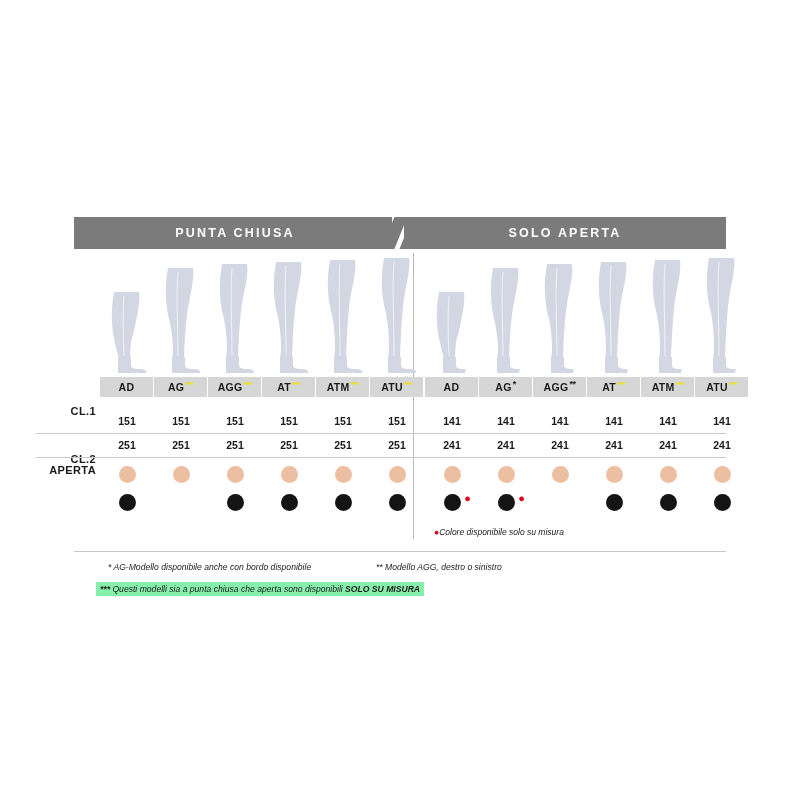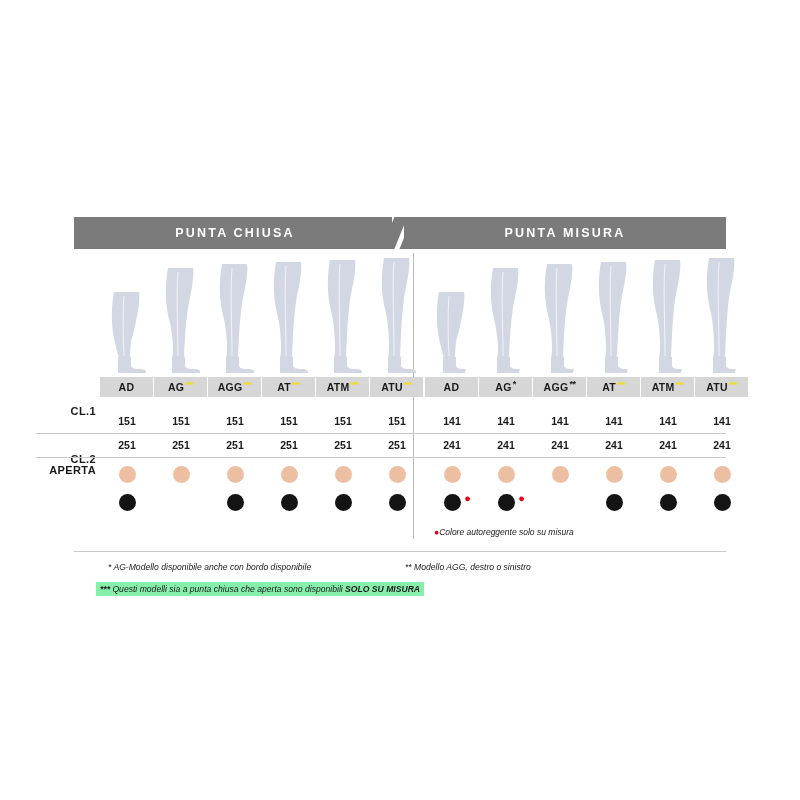--- a/index.html
+++ b/index.html
@@ -245,21 +245,21 @@
 
 <div id="sheet">
 
   <div class="header-row">
     <div class="hdr-bar hdr-left">
       <span>PUNTA CHIUSA</span>
     </div>
     <div class="hdr-gap"></div>
     <div class="hdr-slash"></div>
     <div class="hdr-bar hdr-right">
-      <span>PUNTA MISURA</span>
+      <span>SOLO APERTA</span>
     </div>
   </div>
 
   <div class="mid-divider"></div>
 
   <div class="legs left" id="legs-left">
       <div class="leg-cell" style="left: 0px;">
   <svg width="54" height="116" viewBox="0 0 54 116">
     <g fill="#d3d7e4">
 
@@ -667,30 +667,30 @@
       </div>
       <div class="dot-wrap" style="left: 216px; width: 54px;">
         <span class="dot black"></span>
       </div>
       <div class="dot-wrap" style="left: 270px; width: 54px;">
         <span class="dot black"></span>
       </div>
     </div>
 
   <div class="note-red" style="left:434px; top:527px;">
-    <span class="mk">●</span><span>Colore autoreggente solo su misura</span>
+    <span class="mk">●</span><span>Colore disponibile solo su misura</span>
   </div>
 
   <div class="bottom-rule"></div>
 
   <div class="footnote" style="left:108px; top:562px;">
     <span class="mk">*</span>
     <span>AG-Modello disponibile anche con bordo disponibile</span>
   </div>
-  <div class="footnote" style="left:376px; top:562px;margin-left:29px;">
+  <div class="footnote" style="left:376px; top:562px;">
     <span class="mk">**</span>
     <span>Modello AGG, destro o sinistro</span>
   </div>
   <div class="highlight" style="left:96px; top:582px;">
     <span class="stars">***</span>
     <span>Questi modelli sia a punta chiusa che aperta sono disponibili </span><b>SOLO SU MISURA</b>
   </div>
 
 </div>
 

